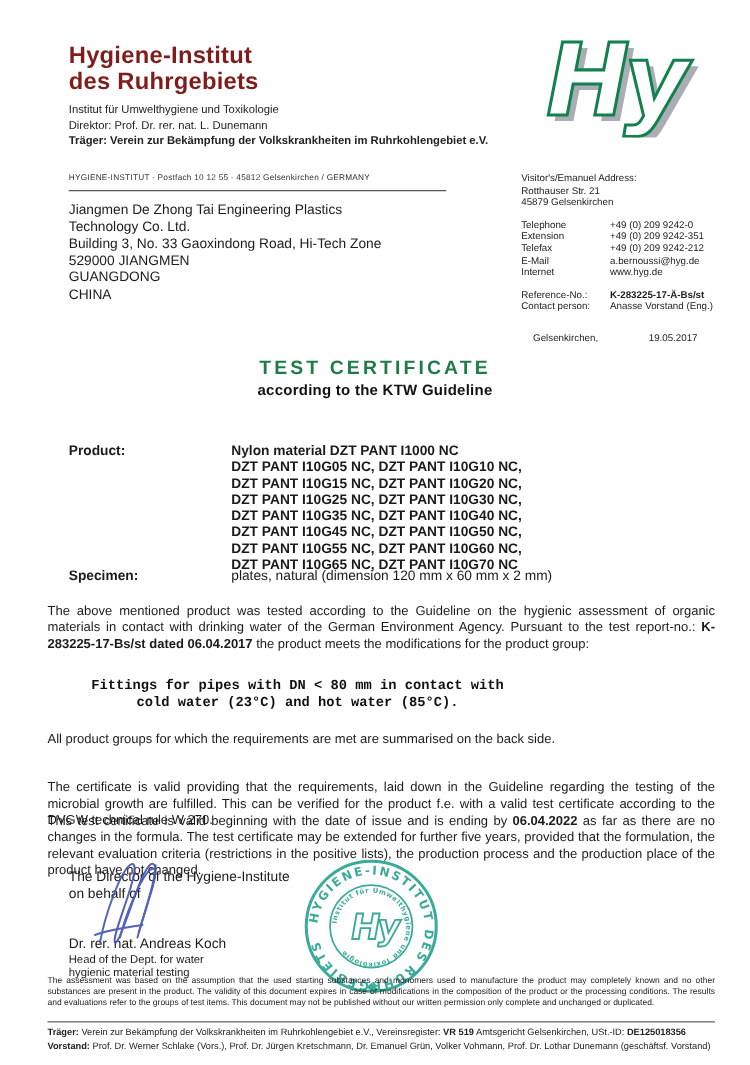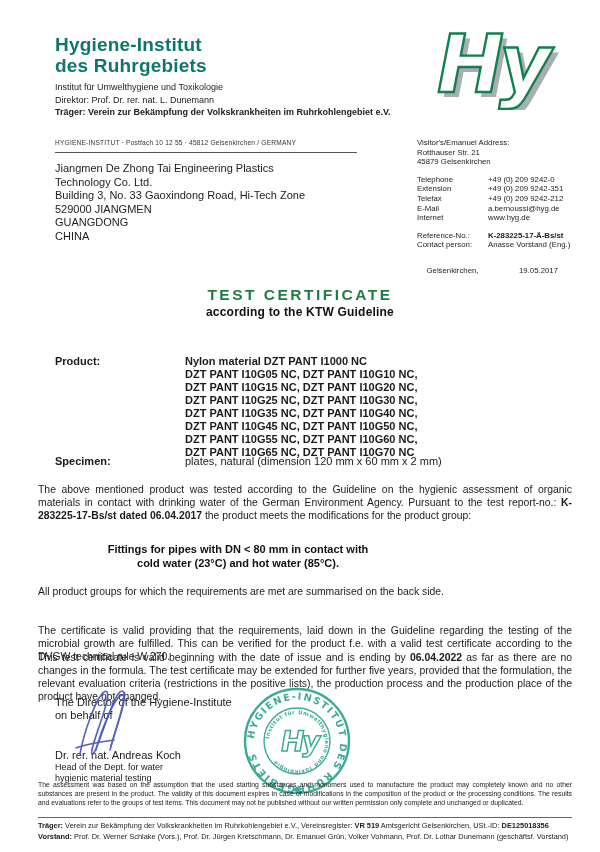--- a/index.html
+++ b/index.html
@@ -3,21 +3,21 @@
 <meta charset="utf-8">
 <style>
   * { margin:0; padding:0; box-sizing:border-box; }
   html,body { background:#e8e8e8; }
   body { font-family:"Liberation Sans","DejaVu Sans",sans-serif; color:#1a1a1a; }
   .page { position:relative; width:600px; height:852px; background:#ffffff; margin:0 auto; overflow:hidden; }
   .abs { position:absolute; }
 
   
   .brand { left:55px; top:34px; }
-  .brand-title { font-size:19px; font-weight:bold; line-height:21px; letter-spacing:0.2px; color:#0f766e; }
+  .brand-title { font-size:19px; font-weight:bold; line-height:21px; letter-spacing:0.2px; color:#7f1d1d; }
   .brand-sub { font-size:9px; line-height:12.5px; margin-top:5px; color:#222; }
   .brand-sub .bold { font-weight:bold; }
 
   .logo-box { left:424px; top:18px; width:162px; height:92px; }
 
   
   .sender { left:55px; top:139px; width:302px; font-size:6.6px; color:#333; letter-spacing:0.2px;
             border-bottom:1px solid #555; padding-bottom:6px; }
 
   
@@ -38,21 +38,21 @@
   .title-sub { font-size:12px; font-weight:bold; color:#111; margin-top:1px; letter-spacing:0.2px; }
 
   
   .field-row { left:55px; display:flex; width:500px; }
   .field-label { width:130px; flex:0 0 130px; font-size:11px; font-weight:bold; }
   .field-value { flex:1; font-size:11px; line-height:13px; }
   .field-value.bold { font-weight:bold; }
 
   
   .para { left:38px; width:534px; font-size:10.4px; line-height:13px; text-align:justify; color:#1b1b1b; }
-  .center-bold { left:0; width:476px; text-align:center; font-size:11px; font-weight:bold; line-height:13.5px; color:#111; }
+  .center-bold { left:0; width:476px; text-align:center; font-size:11px; font-weight:bold; line-height:13.5px; color:#111;font-family:Liberation Mono, monospace; }
 
   
   .sig-block { left:55px; top:696px; font-size:11px; line-height:13px; }
   .sig-name { margin-top:27px; font-size:11px; }
   .sig-role { font-size:9px; line-height:11px; }
 
   .sig-svg { left:66px; top:684px; }
   .stamp-svg { left:239px; top:684px; }
 
   

